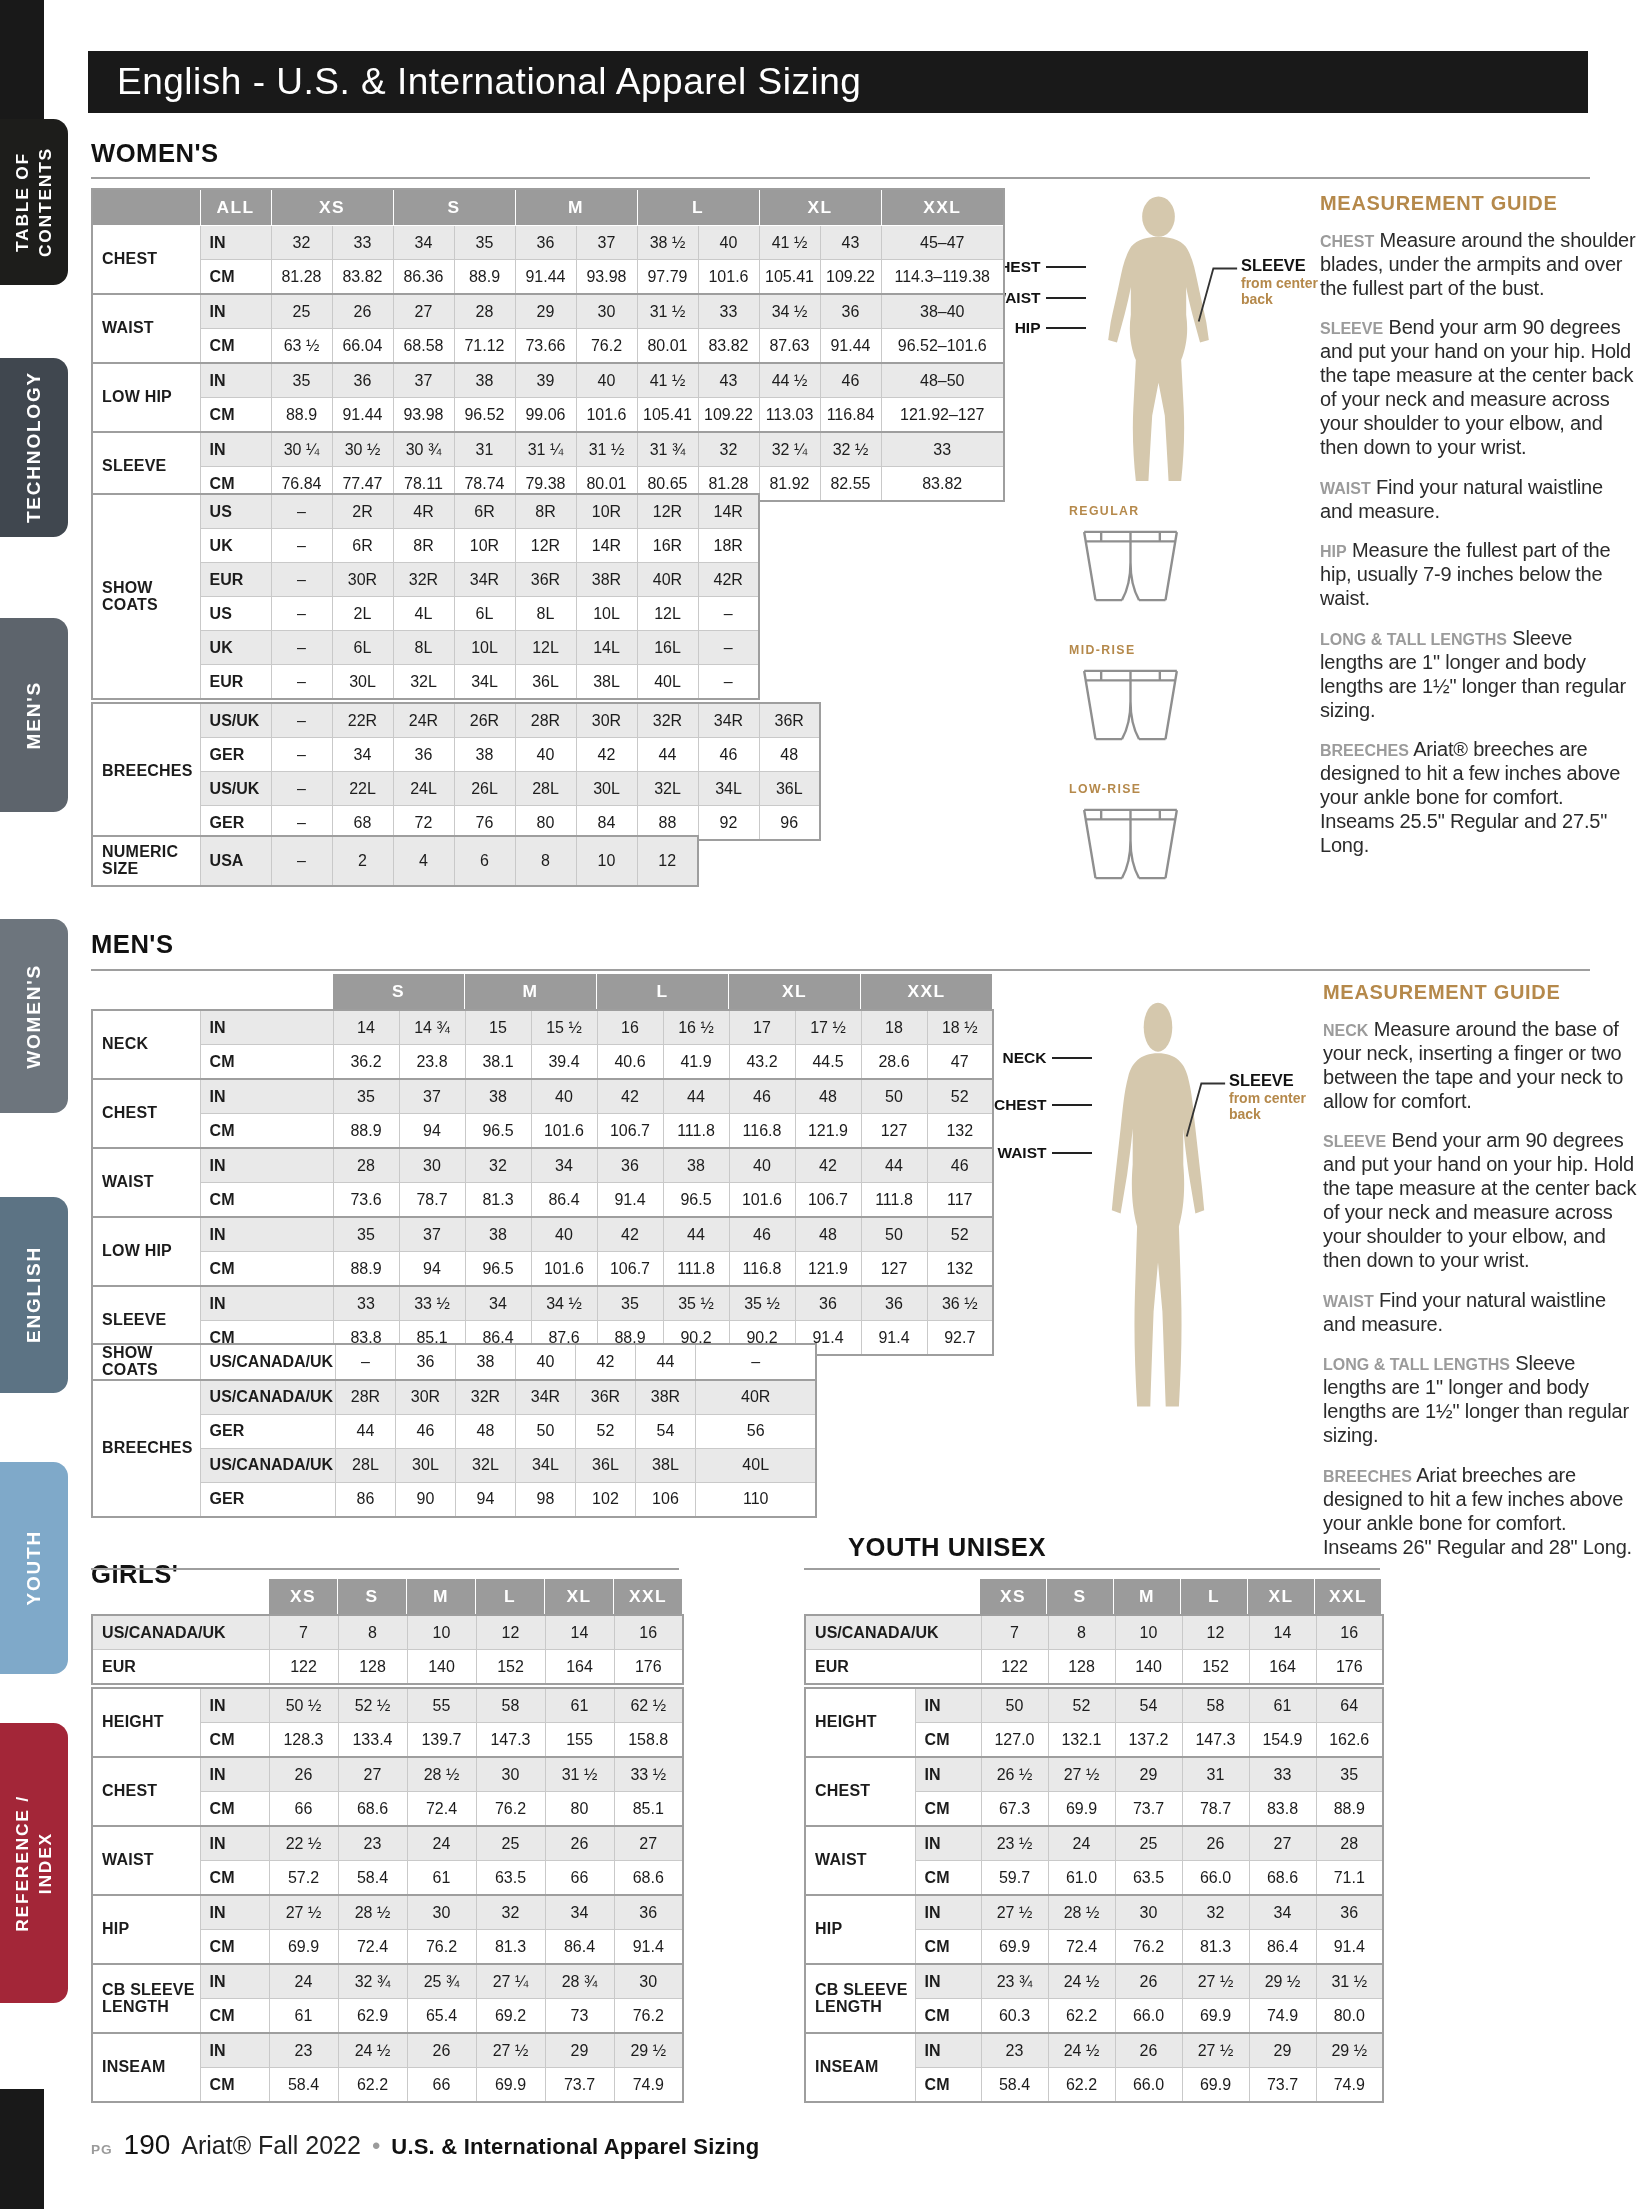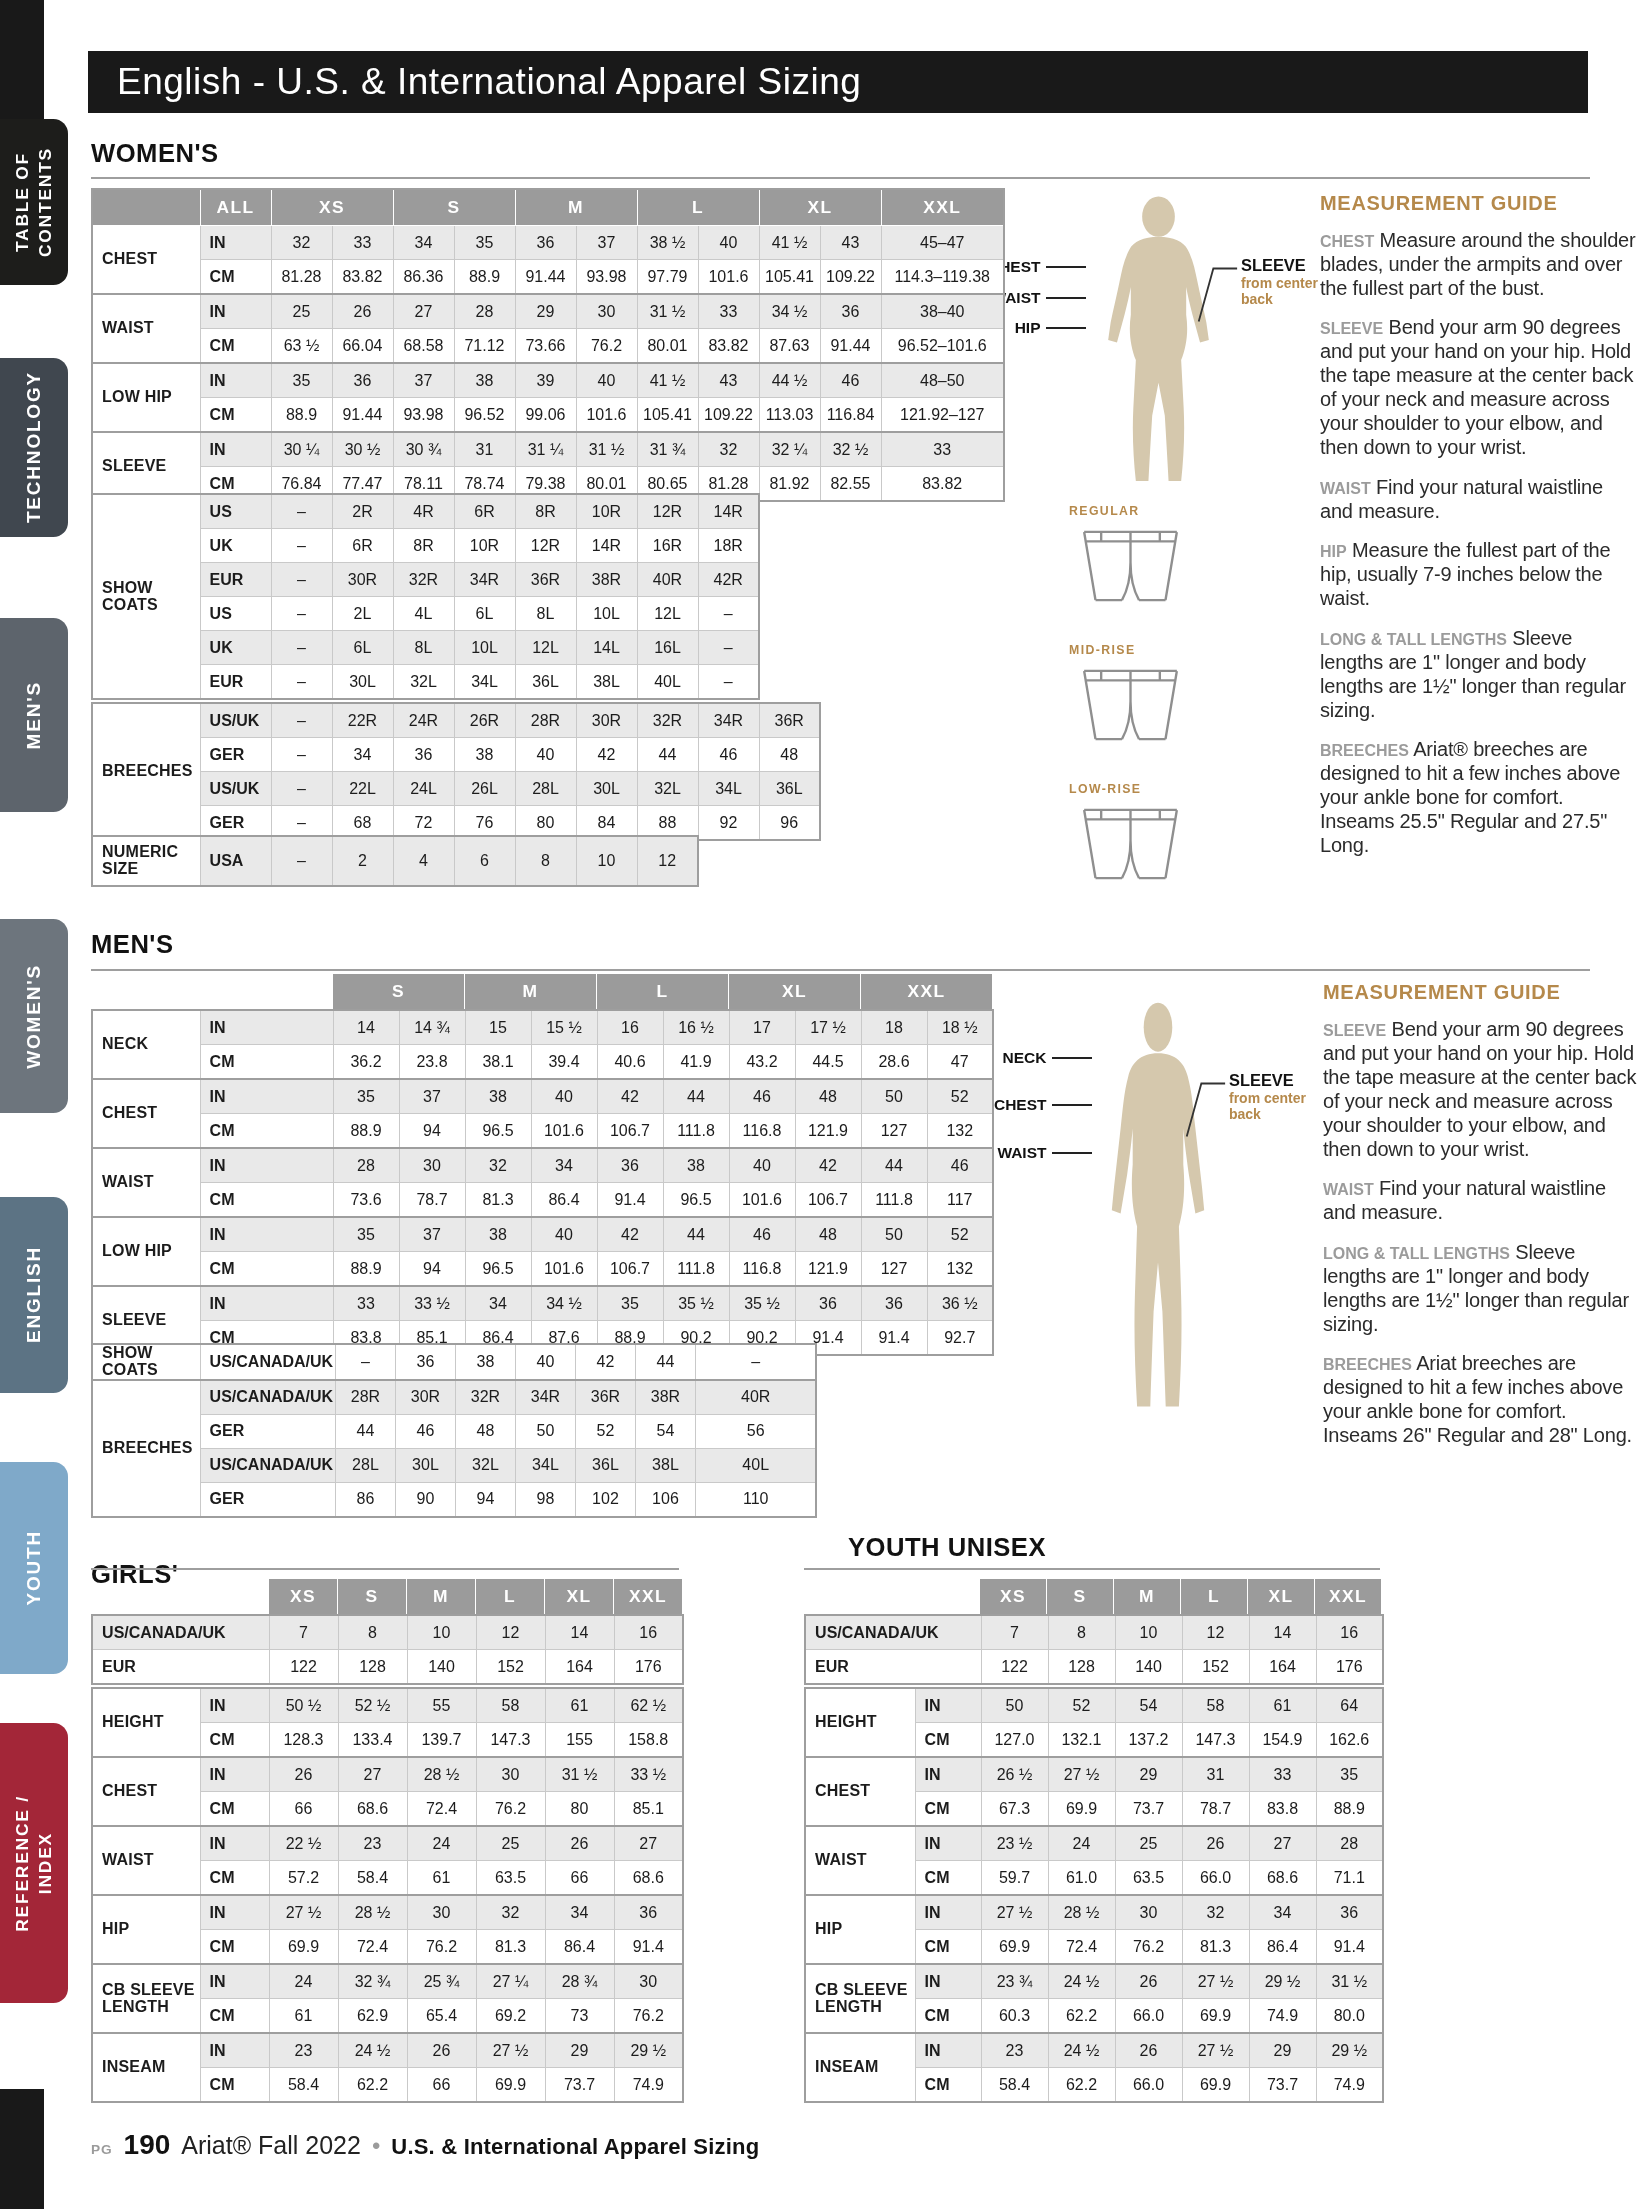--- a/index.html
+++ b/index.html
@@ -49,21 +49,21 @@
   .sleeveblk .sl{font-weight:bold;font-size:16.4px;color:#111;}
   .sleeveblk .sub{color:#b5894b;font-weight:bold;font-size:14px;}
   .silhouette path,.silhouette ellipse{fill:#d5c8ad;}
   .riselbl{color:#b5894b;font-weight:bold;font-size:12.3px;letter-spacing:1.4px;}
   .pants path{fill:none;stroke:#8f8f8f;stroke-width:2.5;}
   .ptr{position:absolute;}
   .ptr polyline{fill:none;stroke:#333;stroke-width:2;}
   
   .footer{position:absolute;left:91px;top:2129px;display:flex;align-items:baseline;gap:11px;}
   .footer .pg{color:#9b9b9b;font-size:13.7px;font-weight:bold;letter-spacing:0.9px;}
-  .footer .pgnum{color:#111;font-size:28px;font-weight:bold;}
+  .footer .pgnum{color:#111;font-size:28px;font-weight:normal;}
   .footer .cat{color:#222;font-size:25px;}
   .footer .dot{color:#9b9b9b;font-size:24px;}
   .footer .ft{color:#111;font-size:22px;font-weight:bold;letter-spacing:0.2px;}
 </style>
 </head>
 <body>
 
 <div id="page">
 
   <div class="corner-block" style="top:0;height:119px;"></div>
@@ -168,20 +168,21 @@
   <svg class="ptr" style="left:1183px;top:1078px;" width="44" height="64" viewBox="0 0 48 70">
       <polyline points="46,6 20,6 4,64"></polyline>
     </svg>
   <div class="sleeveblk" style="left:1229px;top:1071px;">
     <div class="sl">SLEEVE</div>
     <div class="sub">from center back</div>
   </div>
 
   <div id="m-guide" class="guide" style="left:1323px;top:981px;width:318px;">
       <h3>MEASUREMENT GUIDE</h3>
+      <p><span class="term">NECK</span> Measure around the base of your neck, inserting a finger or two between the tape and your neck to allow for comfort.</p>
       <p><span class="term">SLEEVE</span> Bend your arm 90 degrees and put your hand on your hip. Hold the tape measure at the center back of your neck and measure across your shoulder to your elbow, and then down to your wrist.</p>
       <p><span class="term">WAIST</span> Find your natural waistline and measure.</p>
       <p><span class="term">LONG &amp; TALL LENGTHS</span> Sleeve lengths are 1" longer and body lengths are 1½" longer than regular sizing.</p>
       <p><span class="term">BREECHES</span> Ariat breeches are designed to hit a few inches above your ankle bone for comfort. Inseams 26" Regular and 28" Long.</p>
     </div>
 
   <h2 class="sec-title" style="left:91px;top:1560px;"><span>GIRLS'</span></h2>
   <div class="rule" style="left:91px;top:1568px;width:588px;"></div>
   <h2 class="sec-title" style="left:804px;top:1533px;margin-left:44px;"><span>YOUTH UNISEX</span></h2>
   <div class="rule" style="left:804px;top:1568px;width:576px;"></div>

